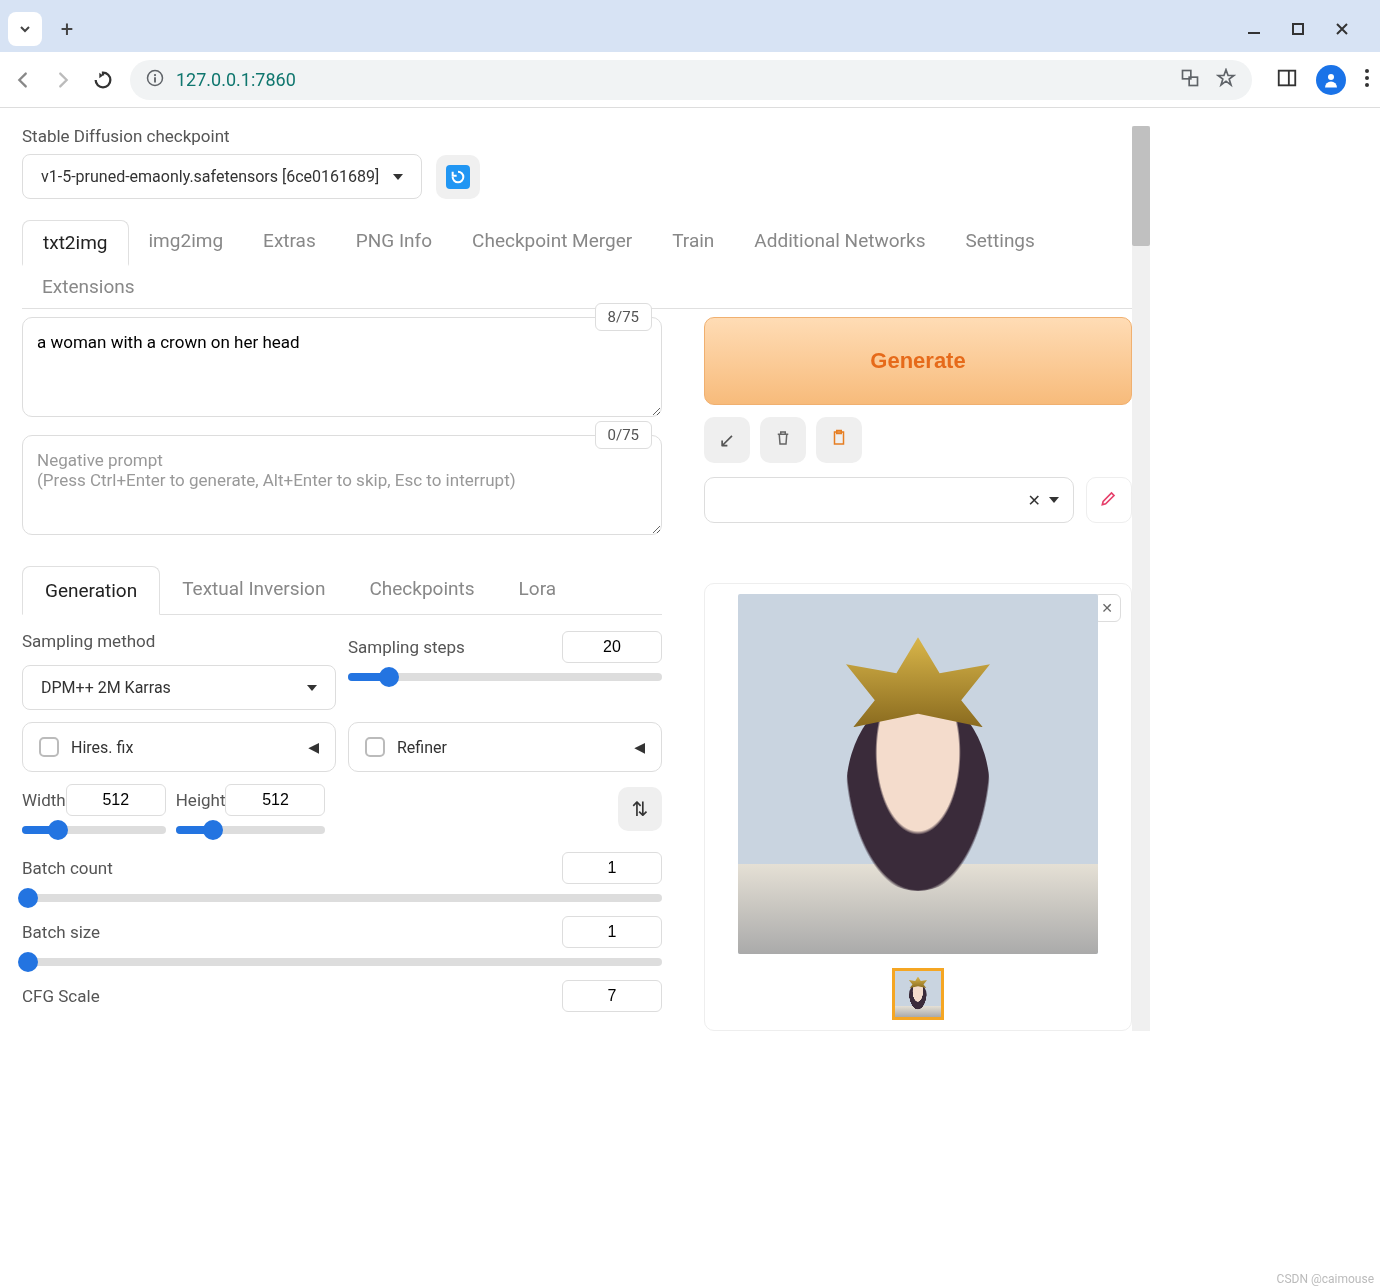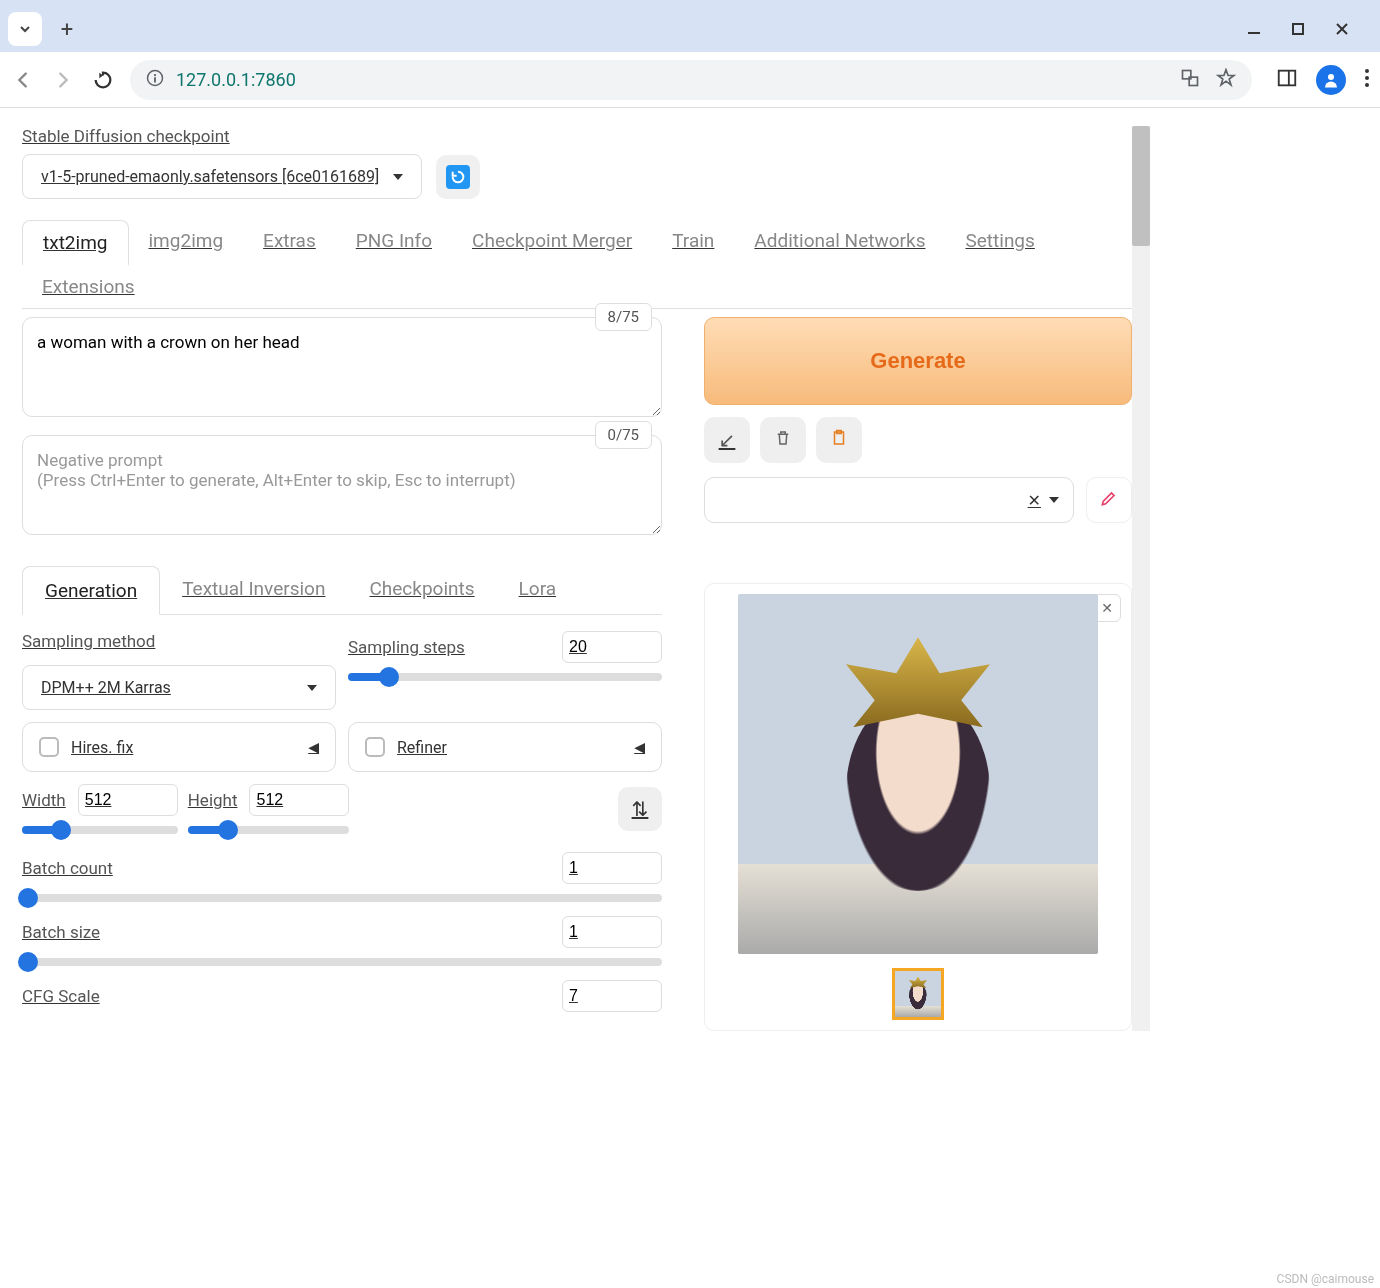--- a/index.html
+++ b/index.html
@@ -21,21 +21,21 @@
 .nav-btn { width: 26px; height: 26px; display: flex; align-items: center; justify-content: center; cursor: pointer; color: #555; }
 .addr-bar { flex: 1; background: #f1f3f4; border-radius: 24px; height: 40px; display: flex; align-items: center; padding: 0 16px; gap: 12px; }
 .addr-icon { color: #5f6368; }
 .addr-text { font-size: 18px; color: #0f766e; flex: 1; }
 .addr-actions { display: flex; gap: 16px; color: #5f6368; }
 .chrome-right { display: flex; gap: 18px; align-items: center; padding-left:10px; }
 .profile-icon { width: 30px; height: 30px; background: #1a73e8; border-radius: 50%; display:flex;align-items:center;justify-content:center;color:#fff; }
 
 
 .content { padding: 18px 22px; display:flex; }
-.content-inner { flex:1; max-width: 1110px; text-decoration: underline; }
+.content-inner { flex:1; max-width: 1110px; }
 .scrollbar-gutter { width: 18px; background:#f0f0f0; position:relative; }
 .scroll-thumb { position:absolute; top:0; width:100%; height:120px; background:#c0c0c0; border-radius:2px; }
 
 .field-label { font-size: 17px; color: #555; margin-bottom: 8px; }
 .checkpoint-row { display: flex; align-items: center; gap: 14px; margin-bottom: 20px; }
 .dropdown { border: 1px solid #ddd; border-radius: 8px; padding: 12px 18px; display: flex; align-items: center; gap: 14px; background: #fff; cursor: pointer; }
 .dropdown-caret { width: 0; height: 0; border-left: 5px solid transparent; border-right: 5px solid transparent; border-top: 6px solid #333; }
 .icon-btn { width: 44px; height: 44px; background: #f0f0f0; border-radius: 10px; display: flex; align-items: center; justify-content: center; cursor: pointer; }
 .refresh-ic { width: 24px; height: 24px; background: #2196f3; border-radius: 4px; display:flex;align-items:center;justify-content:center;color:#fff; }
 
@@ -64,22 +64,22 @@
 .styles-row { display: flex; gap: 12px; align-items: center; }
 .styles-dd { flex: 1; border: 1px solid #ddd; border-radius: 10px; height: 46px; display: flex; align-items: center; justify-content: flex-end; padding: 0 14px; gap: 8px; }
 
 
 .sub-tabs { display: flex; gap: 0; margin-top: 26px; border-bottom: 1px solid #e0e0e0; }
 .sub-tab { padding: 12px 22px; font-size: 19px; color: #888; cursor: pointer; }
 .sub-tab.active { color: #222; border: 1px solid #e0e0e0; border-bottom: 1px solid #fff; border-radius: 8px 8px 0 0; position: relative; top: 1px; }
 
 .param-grid { display: grid; grid-template-columns: 1fr 1fr; gap: 12px 12px; }
 .param-block { display: flex; flex-direction: column; gap: 6px; }
-.param-head { display: flex; justify-content: space-between; align-items: center; font-size: 17px; color: #555; gap: 12px; }
-.num-input { width: 100px; border: 1px solid #ddd; border-radius: 6px; padding: 6px; font-size: 16px; }
+.param-head { display: flex; justify-content: space-between; align-items: center; font-size: 17px; color: #555; }
+.num-input { width: 100px; border: 1px solid #ddd; border-radius: 6px; text-align: center; padding: 6px; font-size: 16px; }
 .slider { width: 100%; height: 8px; border-radius: 6px; background: #ddd; position: relative; cursor: pointer; margin-top:4px; }
 .slider-fill { height: 100%; background: #2374e1; border-radius: 6px; }
 .slider-thumb { width: 20px; height: 20px; background: #2374e1; border-radius: 50%; position: absolute; top: -6px; margin-left: -10px; }
 
 .check-row { border: 1px solid #ddd; border-radius: 10px; padding: 14px 16px; display: flex; align-items: center; gap: 12px; cursor: pointer; }
 .checkbox { width: 20px; height: 20px; border: 2px solid #bbb; border-radius: 5px; }
 .tri-left { margin-left: auto; font-size:14px; }
 
 .wh-section { display:flex; gap:12px; margin-top:12px; }
 .wh-left { flex:1; display:flex; flex-direction:row; gap:10px; }

